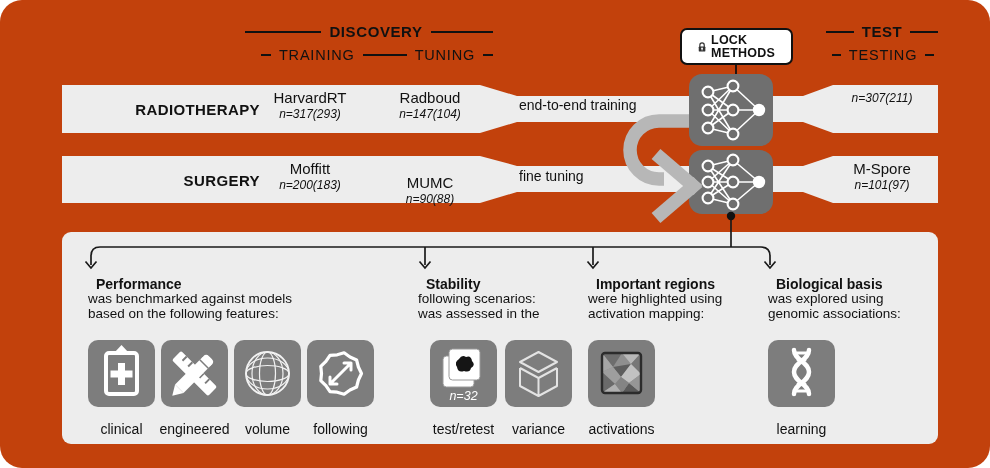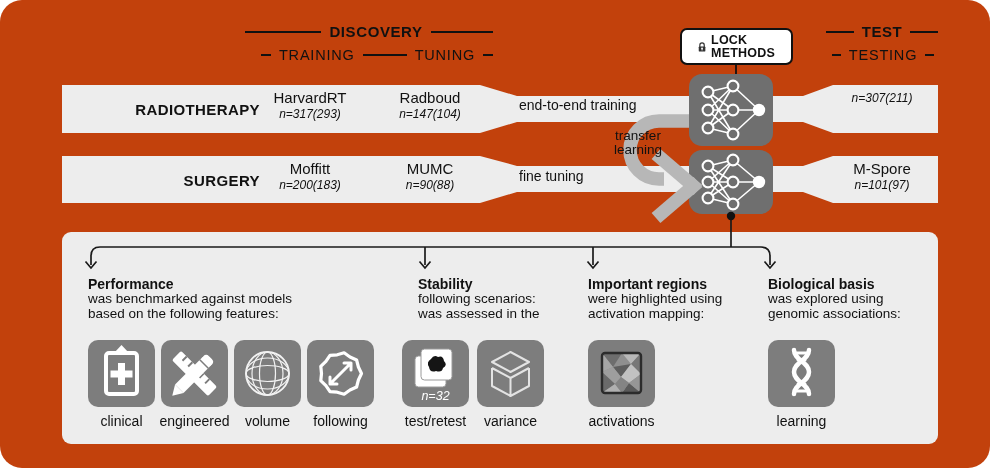--- a/index.html
+++ b/index.html
@@ -15,25 +15,25 @@
   .row-label{position:absolute;font-weight:bold;font-size:15px;letter-spacing:.4px;text-align:right;}
   .cohort{position:absolute;text-align:center;font-size:15px;line-height:16px;}
   .cohort .n{font-style:italic;font-size:12px;}
   .process{position:absolute;font-size:14px;white-space:nowrap;}
   .transfer{position:absolute;font-size:13.5px;line-height:13.5px;text-align:center;}
   .lock-box{position:absolute;left:680px;top:28px;width:113px;height:37px;border:2.2px solid #111;
             border-radius:7px;background:#fff;display:flex;align-items:center;gap:5px;
             padding:0 16px;box-sizing:border-box;}
   .lock-text{font-weight:bold;font-size:12.5px;line-height:13px;letter-spacing:.2px;}
   .acol{position:absolute;font-size:13.5px;line-height:14.5px;}
-  .acol .t{font-weight:bold;font-size:14px;line-height:15px;}
+  .acol .t{font-weight:bold;font-size:14px;line-height:15px;margin-left:8px;}
   .icon-row{position:absolute;display:flex;gap:6px;}
   .icon-cell{width:67px;display:flex;flex-direction:column;align-items:center;}
   .icon-sq{width:67px;height:67px;background:#7d7d7d;border-radius:10px;position:relative;}
-  .icon-label{margin-top:6px;font-size:14px;white-space:nowrap;}
+  .icon-label{margin-top:14px;font-size:14px;white-space:nowrap;}
   .n-badge{position:absolute;left:0;right:0;bottom:4px;text-align:center;color:#fff;
            font-style:italic;font-size:12.5px;}
 </style>
 </head>
 <body>
 
 <div class="canvas">
 
   <svg class="bg" width="990" height="468" viewBox="0 0 990 468">
 
@@ -141,34 +141,30 @@
   <div class="process" style="left:519px;top:97px">end-to-end training</div>
   <div class="cohort" style="left:822px;top:90px;width:120px">
     <div class="n">n=307(211)</div>
   </div>
 
   <div class="row-label" style="left:70px;top:172px;width:190px">SURGERY</div>
   <div class="cohort" style="left:250px;top:161px;width:120px">
     <div>Moffitt</div>
     <div class="n">n=200(183)</div>
   </div>
-  <div class="cohort" style="left:370px;top:161px;width:120px">
+  <div class="cohort" style="left:370px;top:175px;width:120px">
     <div>MUMC</div>
     <div class="n">n=90(88)</div>
   </div>
   <div class="process" style="left:519px;top:168px">fine tuning</div>
   <div class="cohort" style="left:822px;top:161px;width:120px">
     <div>M-Spore</div>
     <div class="n">n=101(97)</div>
   </div>
 
-  <div class="transfer" style="left:600px;top:129px;width:76px">
-    <div>transfer</div>
-    <div>learning</div>
-  </div>
 
   <div class="acol" style="left:88px;top:277px;width:240px">
     <div class="t">Performance</div>
     <div>was benchmarked against models</div>
     <div>based on the following features:</div>
   </div>
   <div class="acol" style="left:418px;top:277px;width:160px">
     <div class="t">Stability</div>
     <div>following scenarios:</div>
     <div>was assessed in the</div>
@@ -228,21 +224,21 @@
       <div class="icon-sq">
         <svg width="67" height="67" viewBox="0 0 67 67" fill="none" stroke="#fff" stroke-linejoin="round" stroke-linecap="round">
           <polygon stroke-width="3.2" points="54.5,33.5 51.4,40 49.6,47 43,50 37.1,54.2 30.2,52.2 23,51.7 18.9,45.7 13.8,40.7 14.5,33.5 13.8,26.3 18.9,21.3 23,15.3 30.2,14.8 37.1,12.8 43,17 49.6,20 51.4,27"></polygon>
           <path stroke-width="3" d="M23 44 L44 23 M37 23 H44 V30 M23 37 V44 H30"></path>
         </svg>
       </div>
       <div class="icon-label">following</div>
     </div>
   </div>
 
-  <div class="icon-row" style="left:402px;top:340px;gap:8px">
+  <div class="icon-row" style="left:430px;top:340px;gap:8px">
     <div class="icon-cell">
       <div class="icon-sq">
         <svg width="67" height="67" viewBox="0 0 67 67">
           <rect x="13" y="16" width="31" height="31" rx="3.5" fill="#fff" stroke="#9a9a9a" stroke-width="1"></rect>
           <rect x="19" y="9" width="31" height="31" rx="3.5" fill="#fff" stroke="#9a9a9a" stroke-width="1"></rect>
           <path d="M29 19 Q32 14 36 17 Q41 15 42 21 Q46 25 41 28 Q40 33 34 31 Q28 33 27 27 Q24 22 29 19 Z" fill="#151515"></path>
         </svg>
         <span class="n-badge">n=32</span>
       </div>
       <div class="icon-label">test/retest</div>

